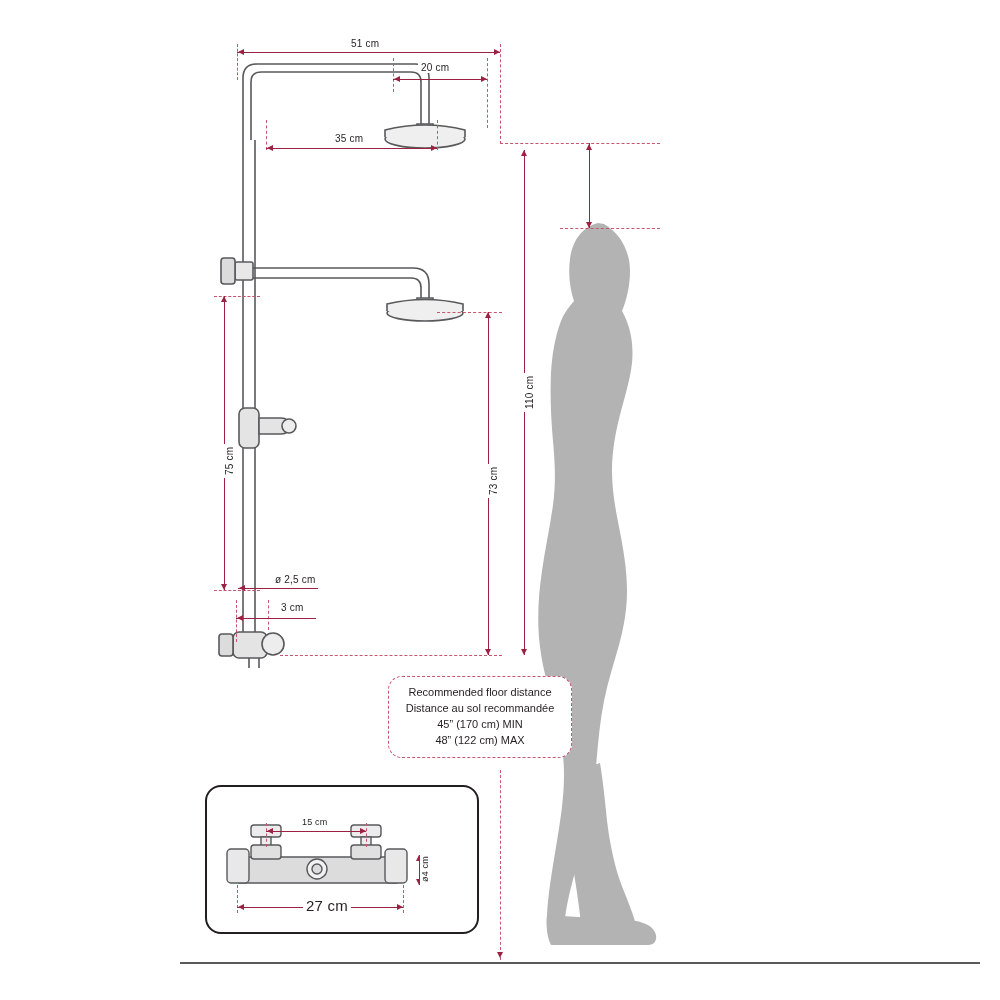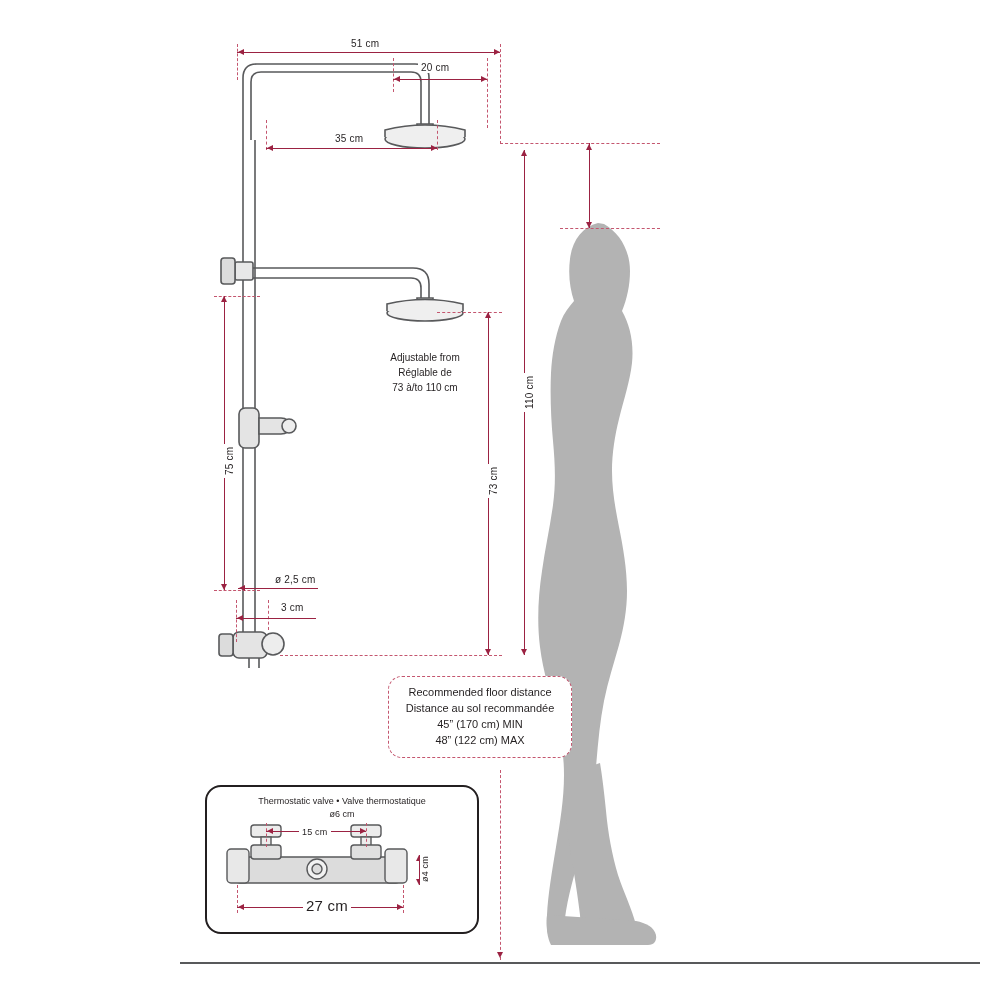--- a/index.html
+++ b/index.html
@@ -183,25 +183,20 @@
   <div class="arrow down" style="left:521px;top:649px;"></div>
   <div class="dimtext vert" style="left:524px;top:412px;">110 cm</div>
 
   <div class="hdash" style="left:437px;top:312px;width:65px;"></div>
   <div class="hdash" style="left:280px;top:655px;width:222px;"></div>
   <div class="vsolid" style="left:488px;top:312px;height:343px;"></div>
   <div class="arrow up" style="left:485px;top:312px;"></div>
   <div class="arrow down" style="left:485px;top:649px;"></div>
   <div class="dimtext vert" style="left:488px;top:498px;">73 cm</div>
 
-  <div class="note-plain" style="left:370px;top:350px;width:110px;">
-    <div>Adjustable from</div>
-    <div>Réglable de</div>
-    <div>73 à/to 110 cm</div>
-  </div>
 
   <div class="hdash" style="left:214px;top:296px;width:46px;"></div>
   <div class="hdash" style="left:214px;top:590px;width:46px;"></div>
   <div class="vsolid" style="left:224px;top:296px;height:294px;"></div>
   <div class="arrow up" style="left:221px;top:296px;"></div>
   <div class="arrow down" style="left:221px;top:584px;"></div>
   <div class="dimtext vert" style="left:224px;top:478px;">75 cm</div>
 
   <div class="hsolid" style="left:238px;top:588px;width:80px;"></div>
   <div class="arrow left" style="left:239px;top:585px;"></div>
@@ -217,24 +212,20 @@
     <div>Recommended floor distance</div>
     <div>Distance au sol recommandée</div>
     <div>45” (170 cm) MIN</div>
     <div>48” (122 cm) MAX</div>
   </div>
 
   <div class="vdash" style="left:500px;top:770px;height:190px;"></div>
   <div class="arrow down" style="left:497px;top:952px;"></div>
 
   <div id="valvebox">
-    <div class="title">
-      <div>Thermostatic valve • Valve thermostatique</div>
-      <div>ø6 cm</div>
-    </div>
 
     <svg width="270" height="145" viewBox="0 0 270 145" xmlns="http://www.w3.org/2000/svg">
       <g fill="none" stroke="#58595b" stroke-width="1.4">
 
         <rect x="28" y="70" width="166" height="26" rx="5" fill="#dcdcdc"></rect>
         <rect x="20" y="62" width="22" height="34" rx="4" fill="#e8e8e8"></rect>
         <rect x="178" y="62" width="22" height="34" rx="4" fill="#e8e8e8"></rect>
 
         <rect x="44" y="38" width="30" height="12" rx="3" fill="#ececec"></rect>
         <rect x="54" y="50" width="10" height="12" fill="#ececec"></rect>
@@ -247,21 +238,21 @@
         <circle cx="110" cy="82" r="10" fill="#f2f2f2"></circle>
         <circle cx="110" cy="82" r="5" fill="#dcdcdc"></circle>
       </g>
     </svg>
 
     <div class="vdash" style="left:59px;top:36px;height:24px;"></div>
     <div class="vdash" style="left:159px;top:36px;height:24px;"></div>
     <div class="hsolid" style="left:59px;top:44px;width:100px;"></div>
     <div class="arrow left" style="left:60px;top:41px;"></div>
     <div class="arrow right" style="left:153px;top:41px;"></div>
-    <div class="dimtext" style="left:92px;top:40px;font-size:9px;">15 cm</div>
+    <div class="dimtext" style="left:92px;top:30px;font-size:9px;">15 cm</div>
 
     <div class="vdash" style="left:30px;top:98px;height:28px;"></div>
     <div class="vdash" style="left:196px;top:98px;height:28px;"></div>
     <div class="hsolid" style="left:30px;top:120px;width:166px;"></div>
     <div class="arrow left" style="left:31px;top:117px;"></div>
     <div class="arrow right" style="left:190px;top:117px;"></div>
     <div class="dimtext" style="left:96px;top:110px;font-size:15px;">27 cm</div>
 
     <div class="vsolid" style="left:212px;top:68px;height:30px;"></div>
     <div class="arrow up" style="left:209px;top:68px;"></div>

